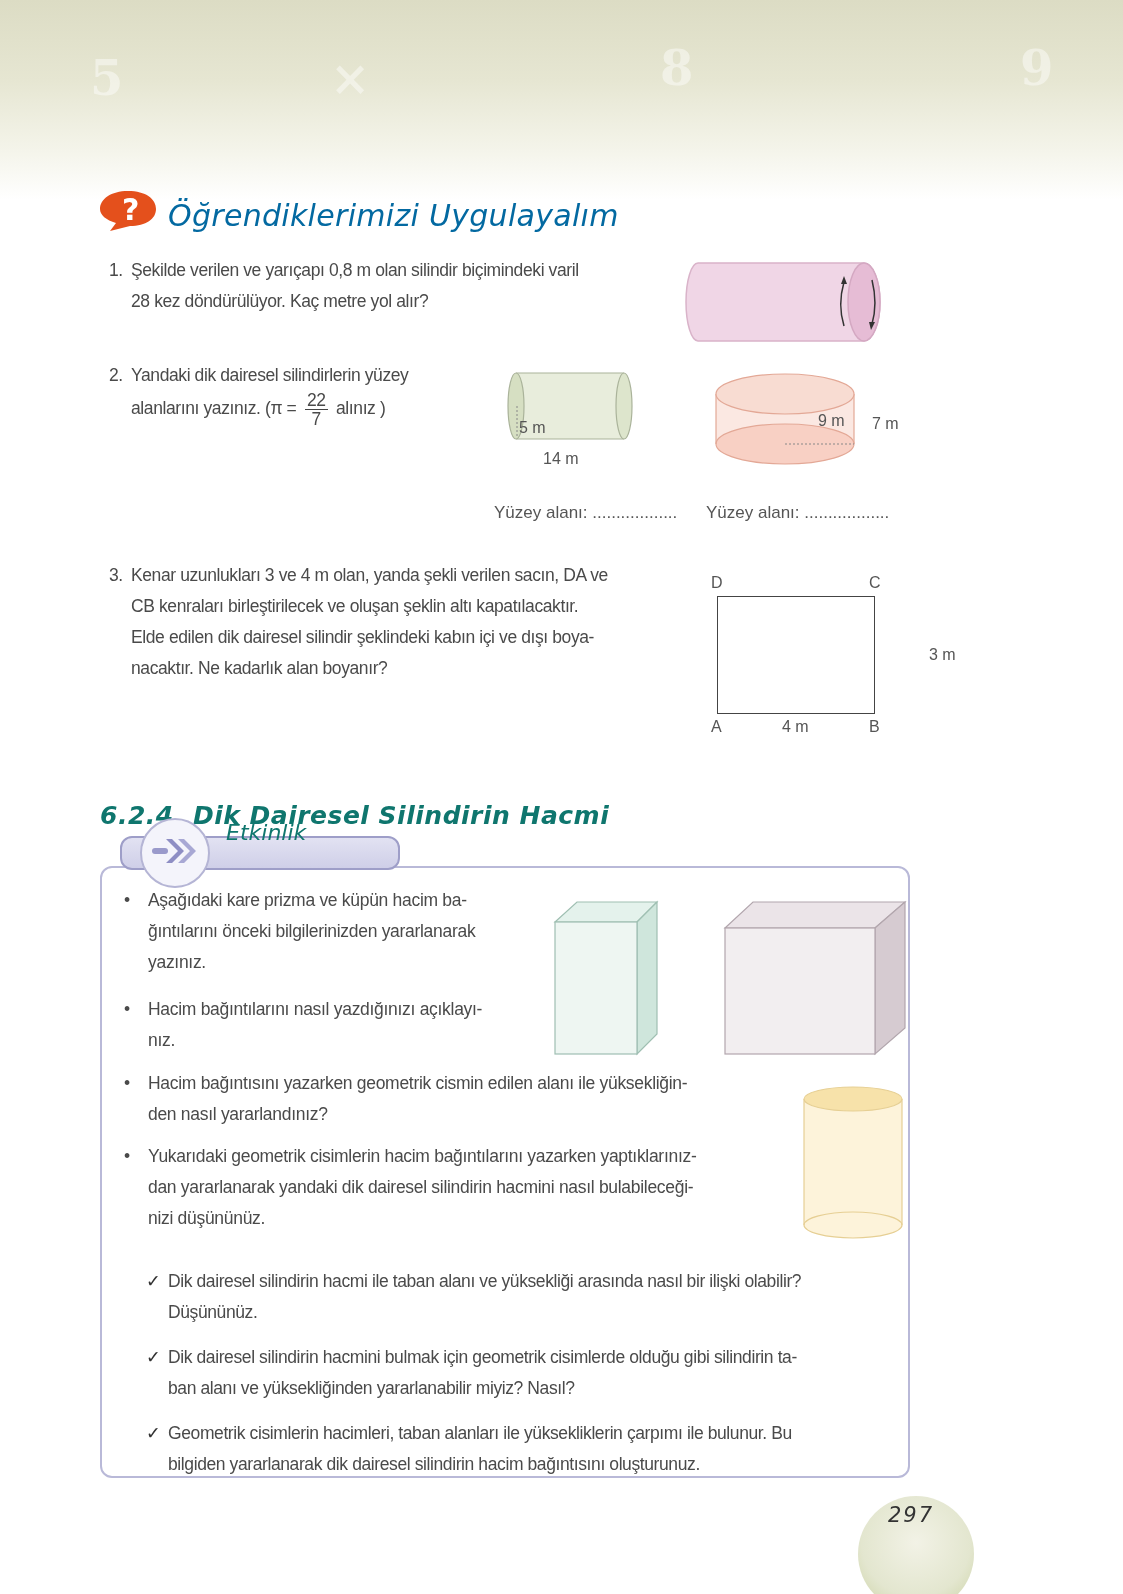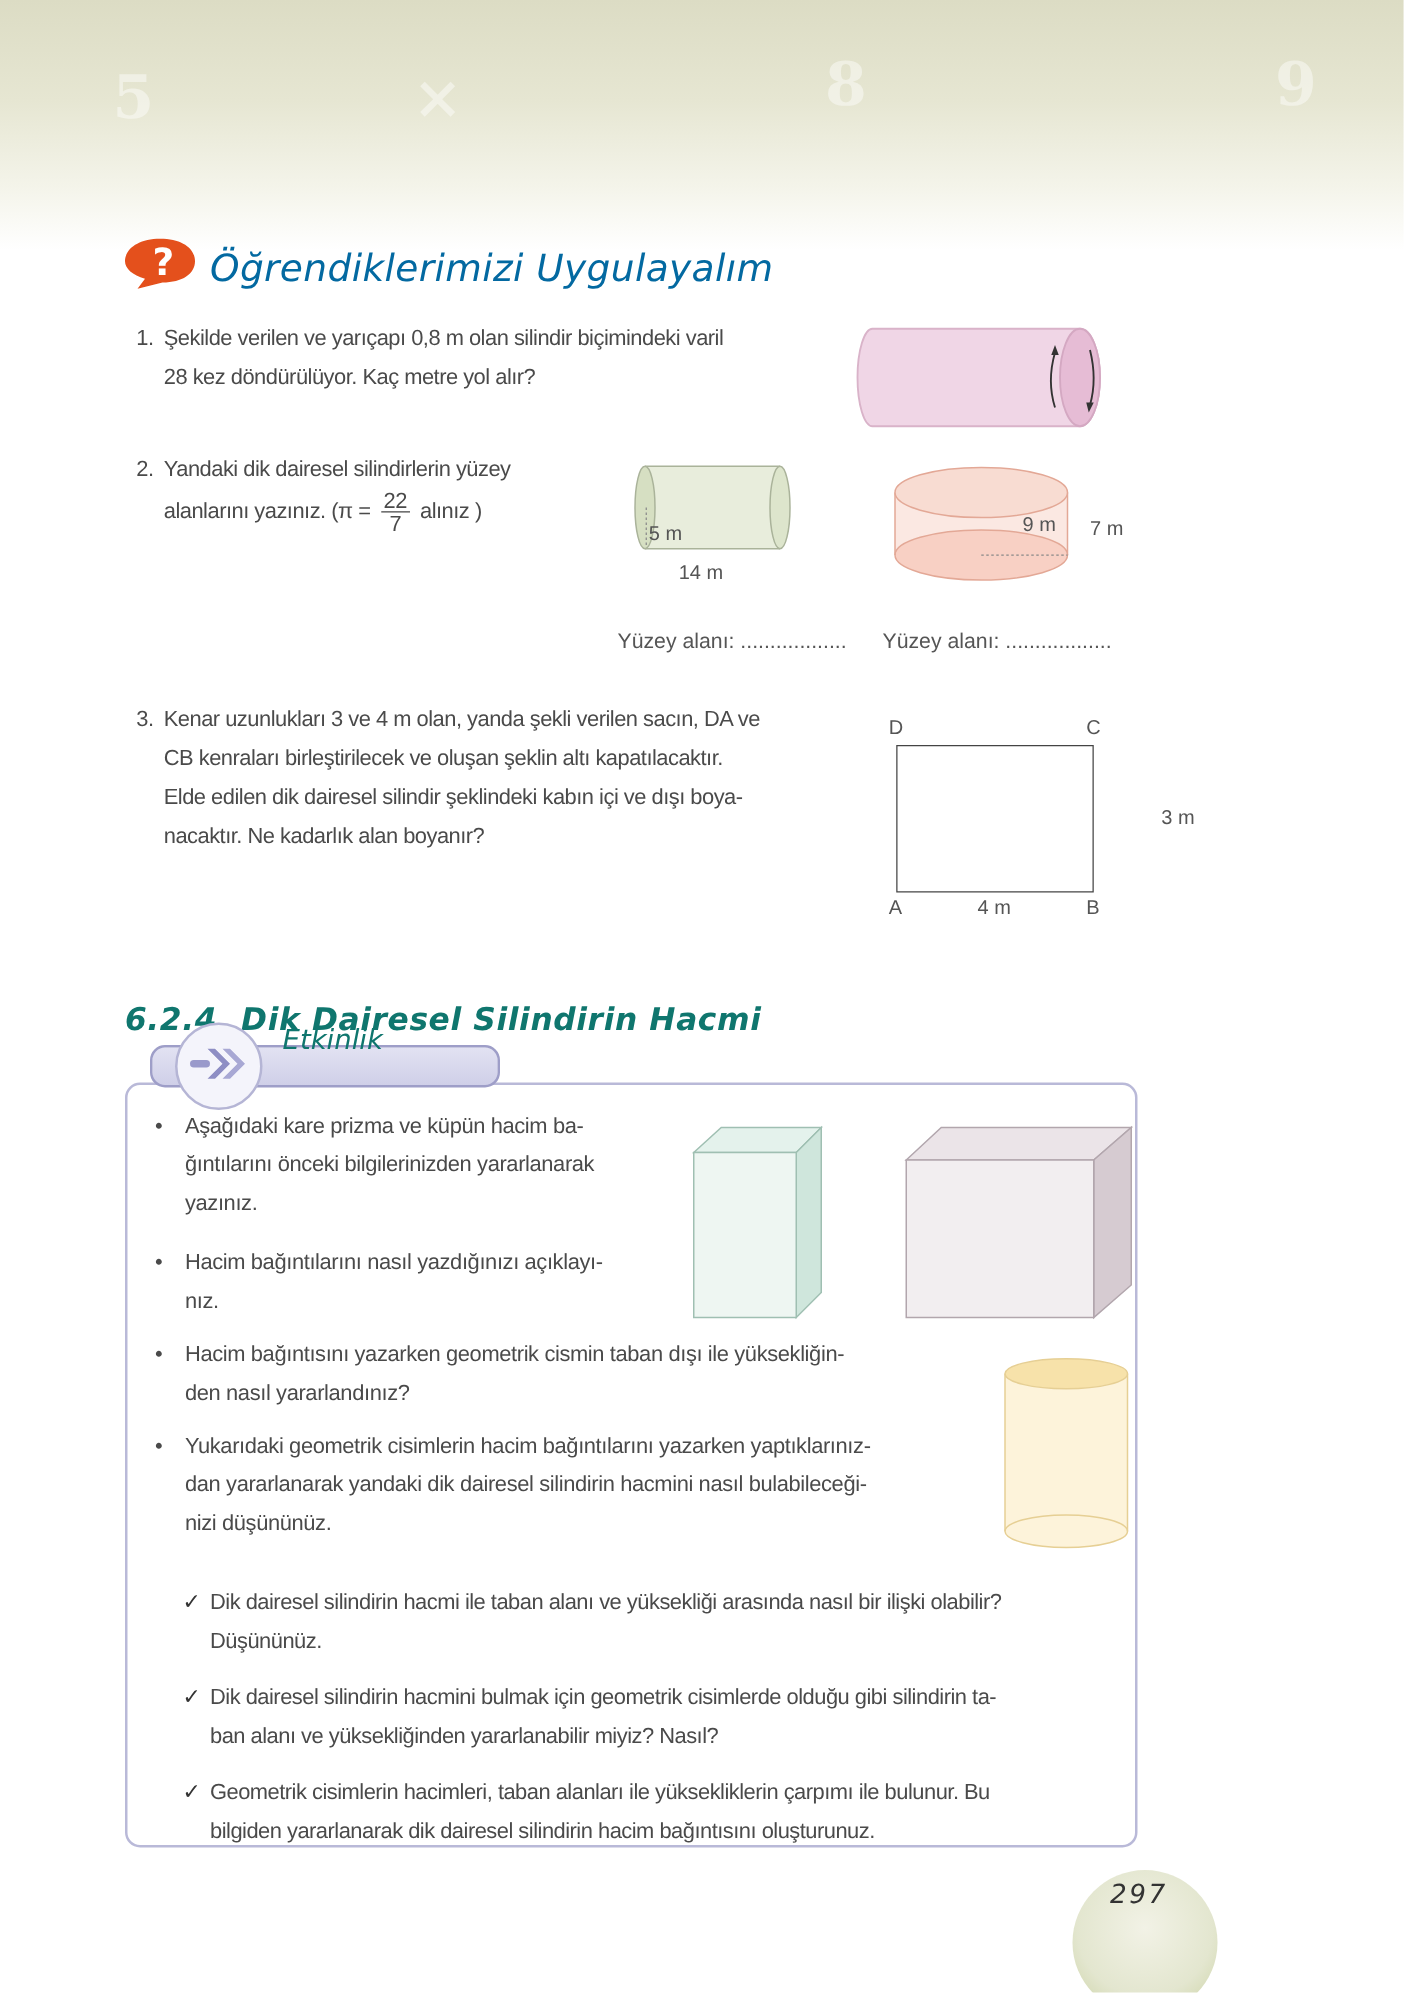--- a/index.html
+++ b/index.html
@@ -167,21 +167,21 @@
   <span class="txt">ğıntılarını önceki bilgilerinizden yararlanarak</span>
   <span class="txt">yazınız.</span>
 </div>
 <div class="bullet-item" style="top:994px;width:410px;">
   <span class="dot">•</span>
   <span class="txt">Hacim bağıntılarını nasıl yazdığınızı açıklayı-</span>
   <span class="txt">nız.</span>
 </div>
 <div class="bullet-item" style="top:1068px;width:660px;">
   <span class="dot">•</span>
-  <span class="txt">Hacim bağıntısını yazarken geometrik cismin taban dışı ile yüksekliğin-</span>
+  <span class="txt">Hacim bağıntısını yazarken geometrik cismin edilen alanı ile yüksekliğin-</span>
   <span class="txt">den nasıl yararlandınız?</span>
 </div>
 <div class="bullet-item" style="top:1141px;width:660px;">
   <span class="dot">•</span>
   <span class="txt">Yukarıdaki geometrik cisimlerin hacim bağıntılarını yazarken yaptıklarınız-</span>
   <span class="txt">dan yararlanarak yandaki dik dairesel silindirin hacmini nasıl bulabileceği-</span>
   <span class="txt">nizi düşününüz.</span>
 </div>
 
 <svg class="abs" style="left:553px;top:900px;" width="108" height="156" viewBox="0 0 108 156">

